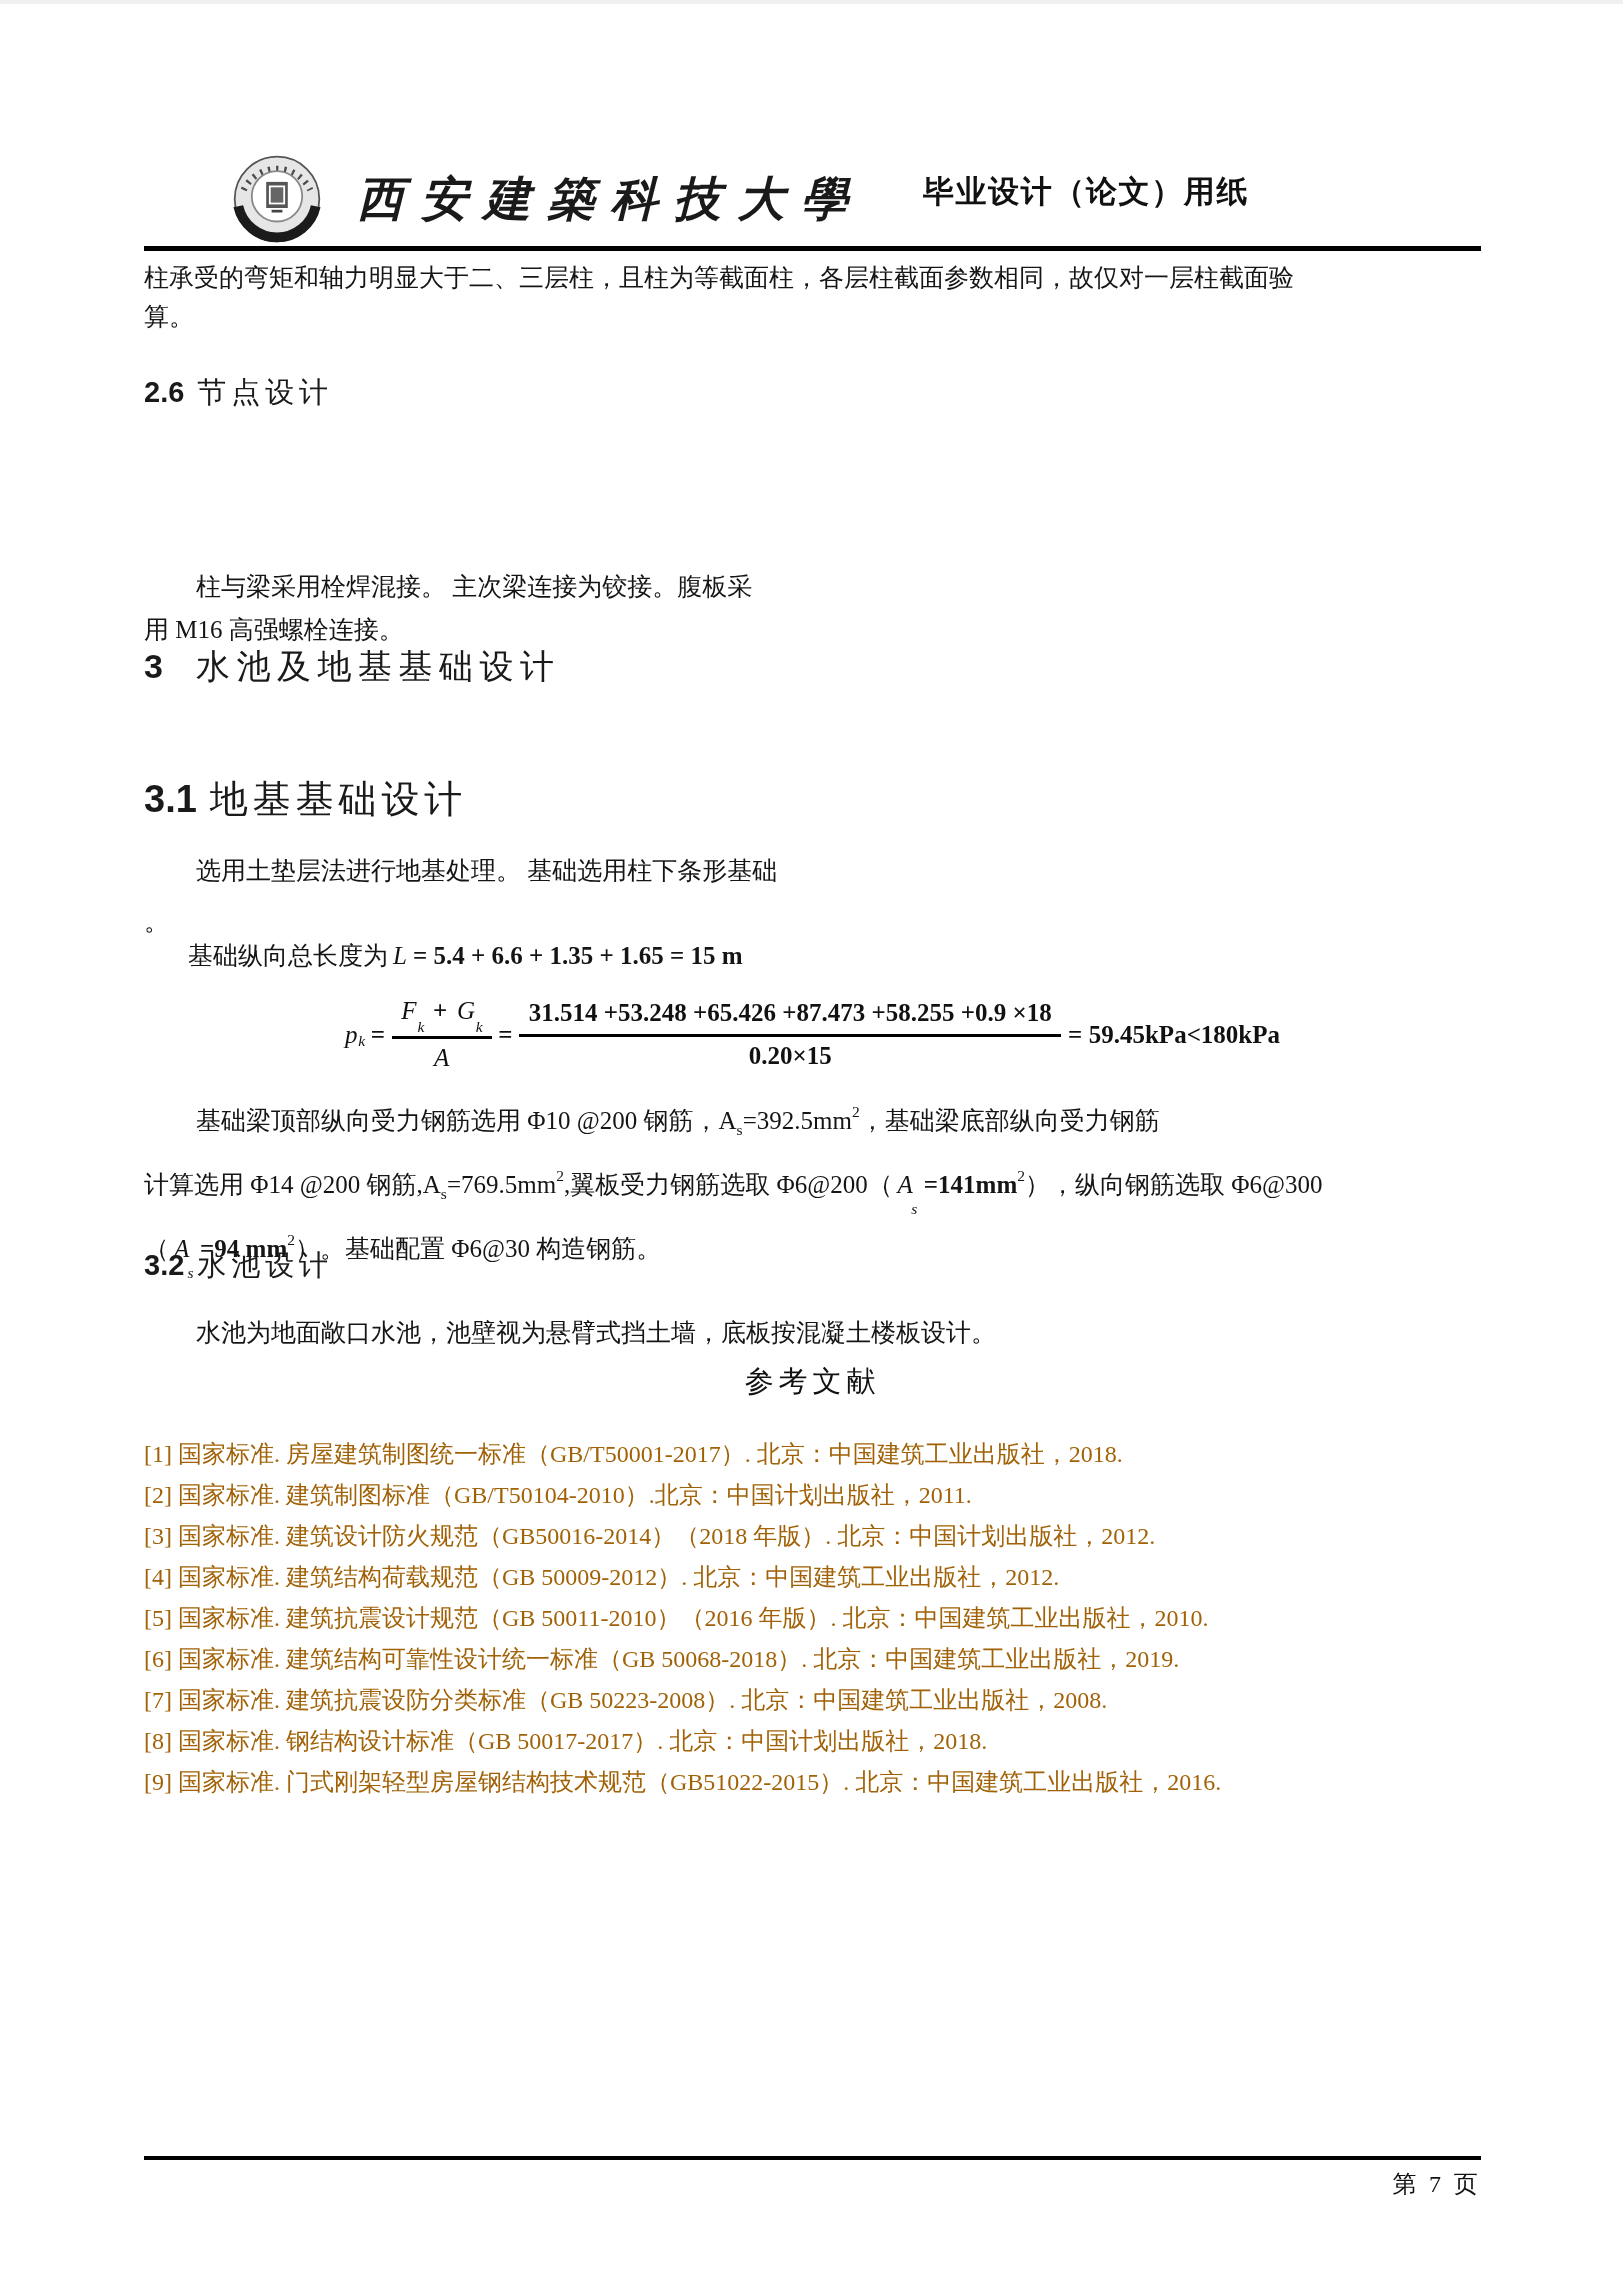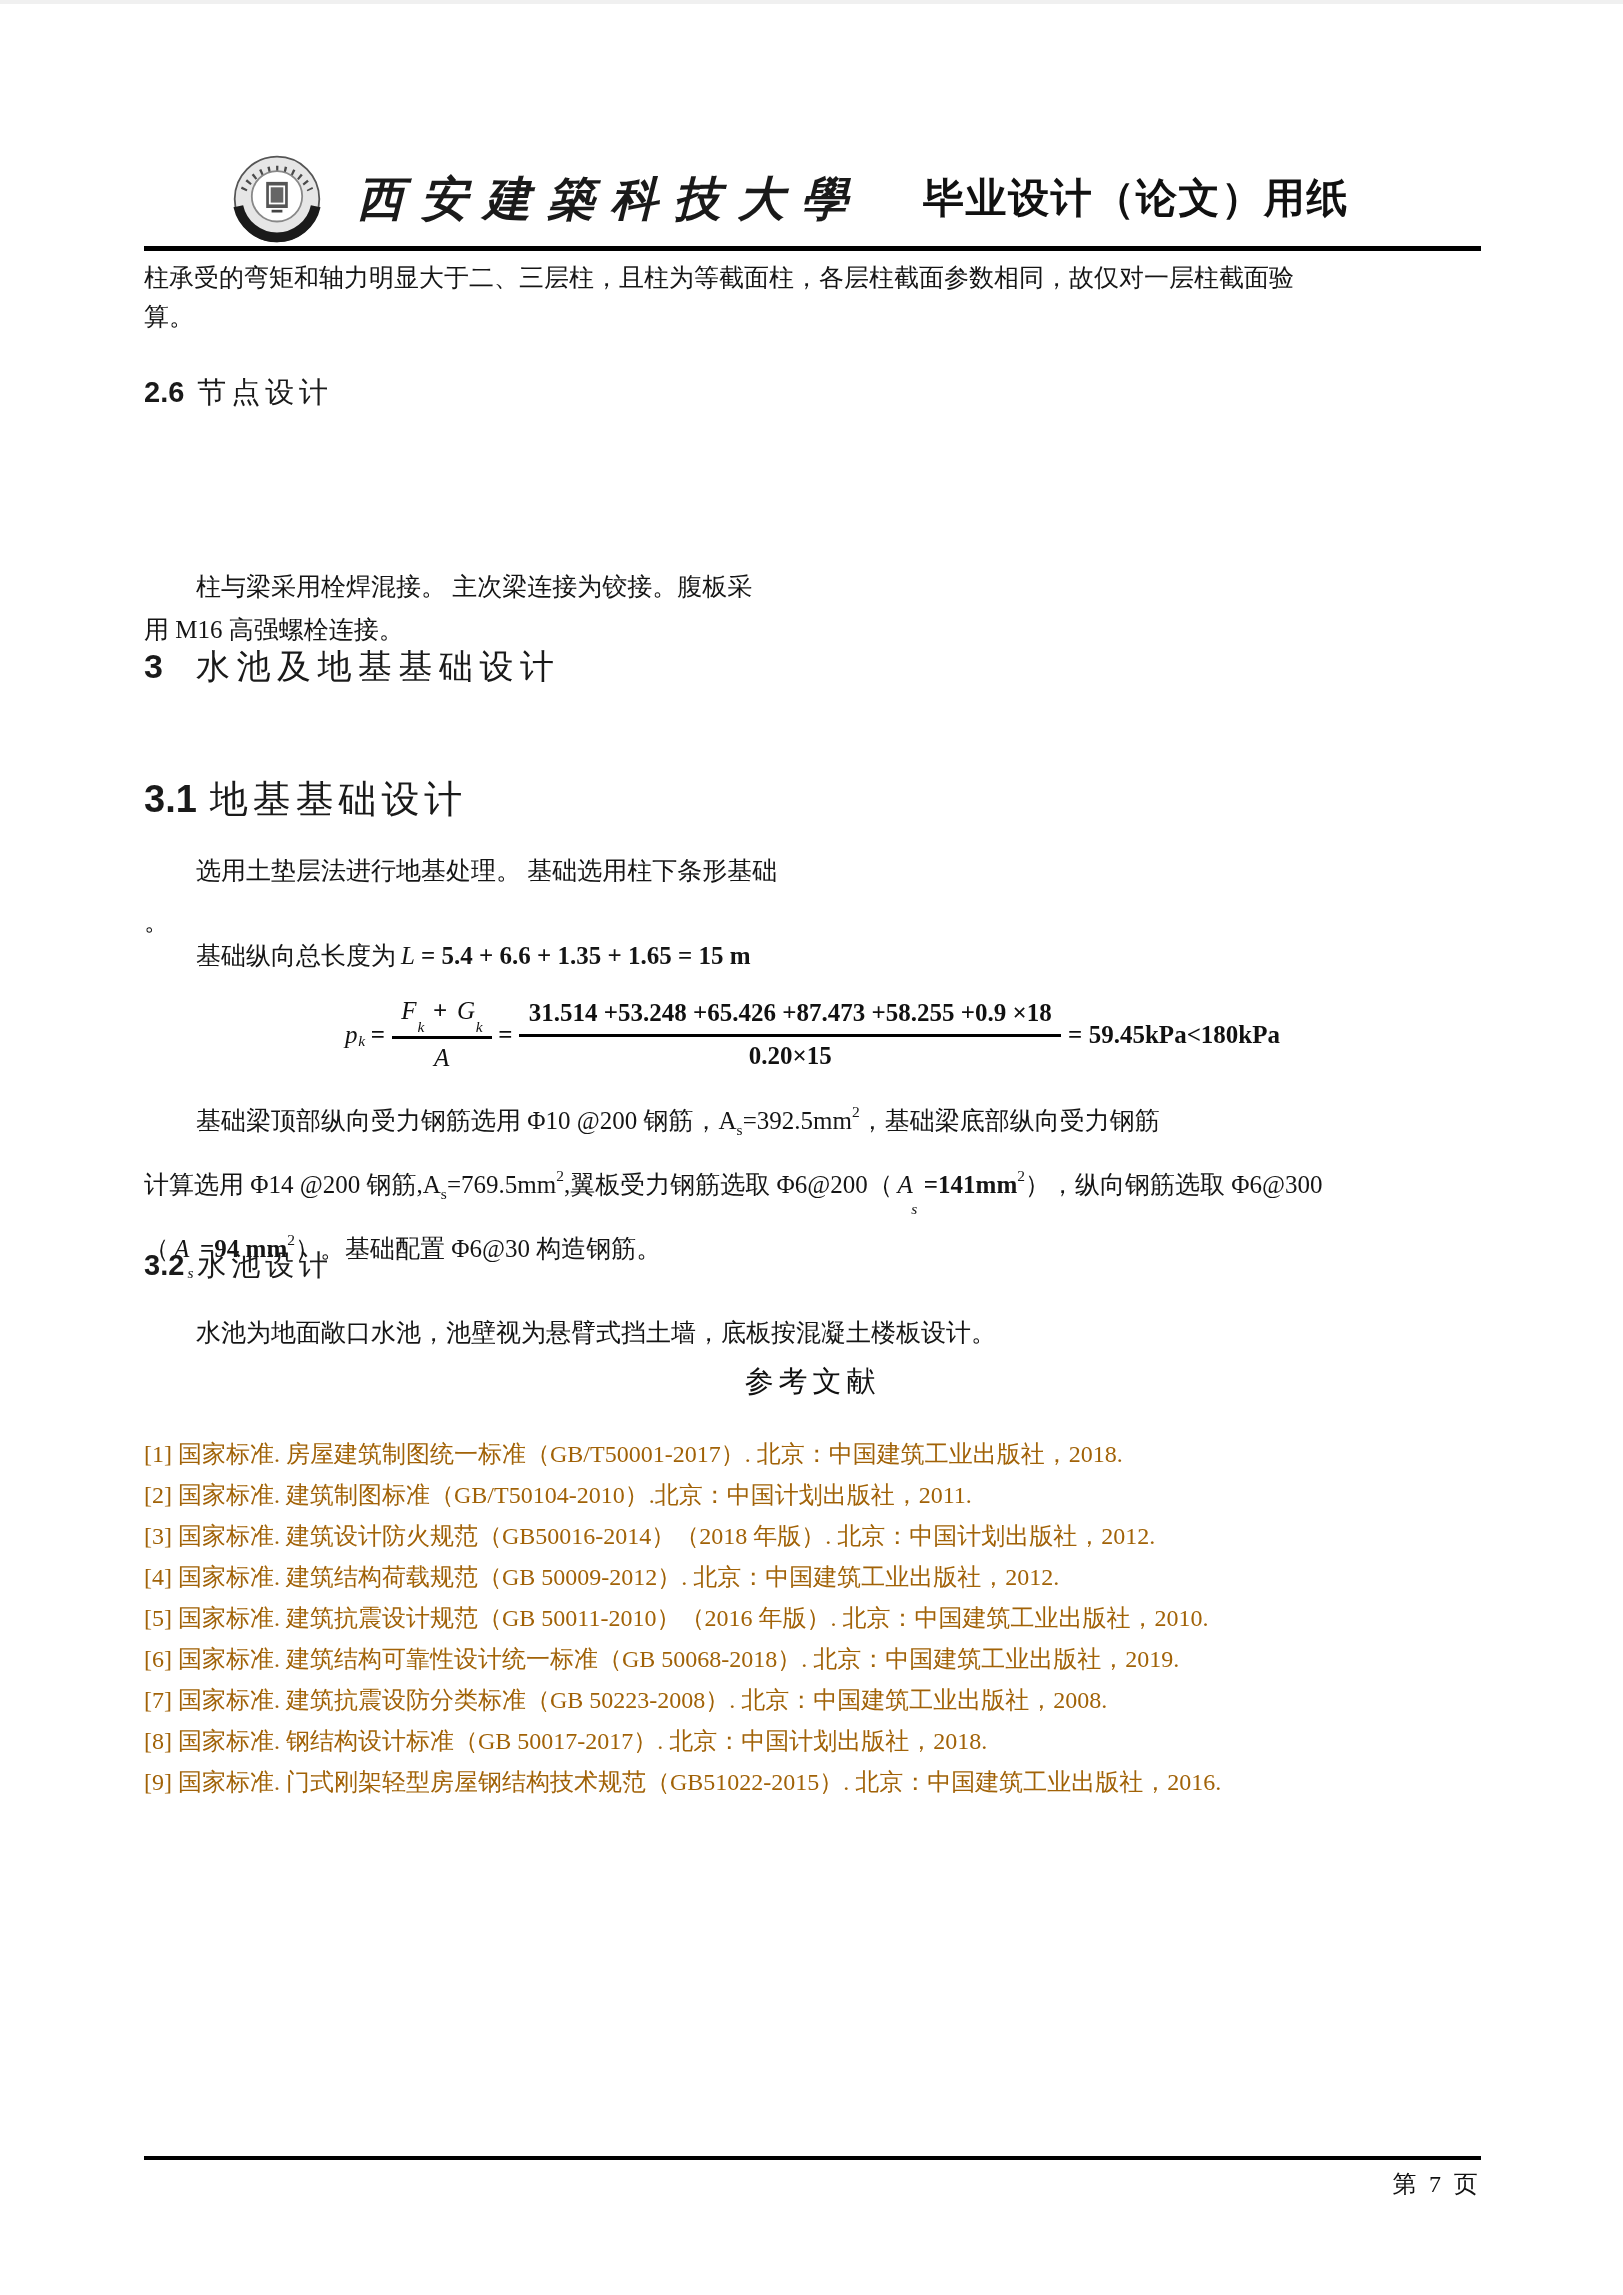--- a/index.html
+++ b/index.html
@@ -10,21 +10,21 @@
   }
   .abs {position:absolute;}
   
   .calli {
     font-family:"DejaVu Serif","Liberation Serif",serif;
     font-style:italic; font-weight:bold; font-size:47px; letter-spacing:16.4px;
     color:#1a1a1a; white-space:nowrap;
   }
   .ptitle {
     font-family:"Liberation Sans","DejaVu Sans",sans-serif;
-    font-weight:bold; font-size:41px; letter-spacing:1.6px; white-space:nowrap;
+    font-weight:bold; font-size:31px; letter-spacing:1.6px; white-space:nowrap;
   }
   .rule {background:#000;}
   
   .body-txt {font-size:25px; color:#151515;}
   .line {display:block;}
   .ind {text-indent:52px;}
   .heading {
     font-family:"Liberation Sans","DejaVu Sans",sans-serif;
     color:#1a1a1a; white-space:nowrap;
   }
@@ -99,21 +99,21 @@
 
   <div class="abs heading" style="left:144px; top:770px; font-size:38px;">
     <span class="hnum">3.1</span><span class="htitle">地基基础设计</span>
   </div>
 
   <div class="abs body-txt" style="left:144px; top:841px; width:1337px; line-height:51px;">
     <span class="line ind">选用土垫层法进行地基处理。 基础选用柱下条形基础</span>
     <span class="line">。</span>
   </div>
 
-  <div class="abs body-txt" style="left:196px; top:935px; white-space:nowrap;">
+  <div class="abs body-txt" style="left:188px; top:935px; white-space:nowrap;">
     <span>基础纵向总长度为</span><span class="vari" style="margin-left:4.9px;">L</span>
     <span class="mexp">= 5.4 + 6.6 + 1.35 + 1.65 = 15 m</span>
   </div>
 
   <div class="abs formula" style="left:144px; top:991px; width:1337px; height:79px;">
     <span class="vari">p</span>
       <sub class="fk">k</sub>
     <span class="feq">=</span>
     <span class="frac">
       <span class="top">

